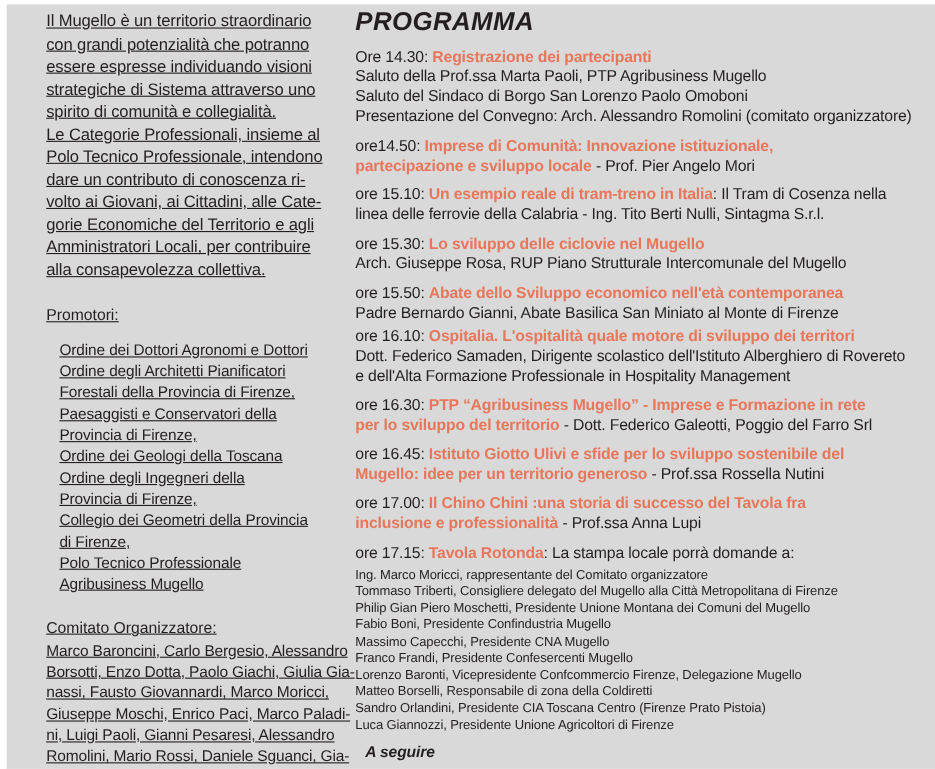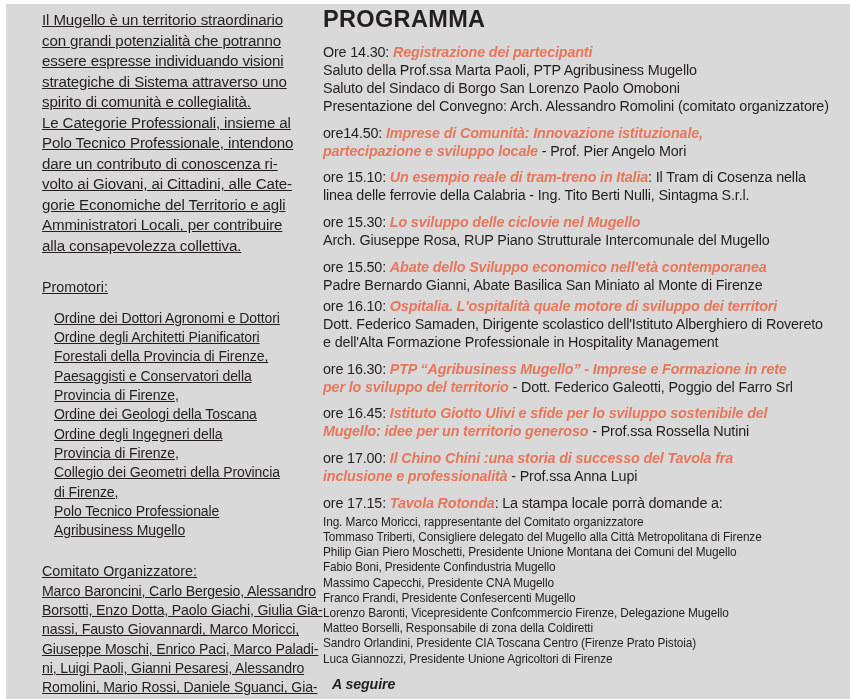--- a/index.html
+++ b/index.html
@@ -75,32 +75,32 @@
     box-sizing: border-box;
     padding: 3px 8px 0 6px;
     color: #231f20;
   }
   .programma-heading {
     font-size: 23.5px;
     font-weight: bold;
     letter-spacing: 0.35px;
     margin: 0 0 11px 0;
     line-height: 1.05;
+    font-style: italic;
   }
   .entry {
     margin: 0 0 8.5px 0;
     font-size: 14.35px;
     line-height: 18.1px;
     letter-spacing: -0.16px;
   }
   .entry.tight { margin-bottom: 3px; }
   .entry .ln { display: block; white-space: nowrap; }
   .hl {
     color: #e8765a;
-    font-style: italic;
     font-weight: bold;
   }
   .roundtable-list {
     margin: 0;
     font-size: 11.85px;
     line-height: 15.2px;
     letter-spacing: -0.12px;
   }
   .roundtable-list .ln { display: block; white-space: nowrap; }
 

